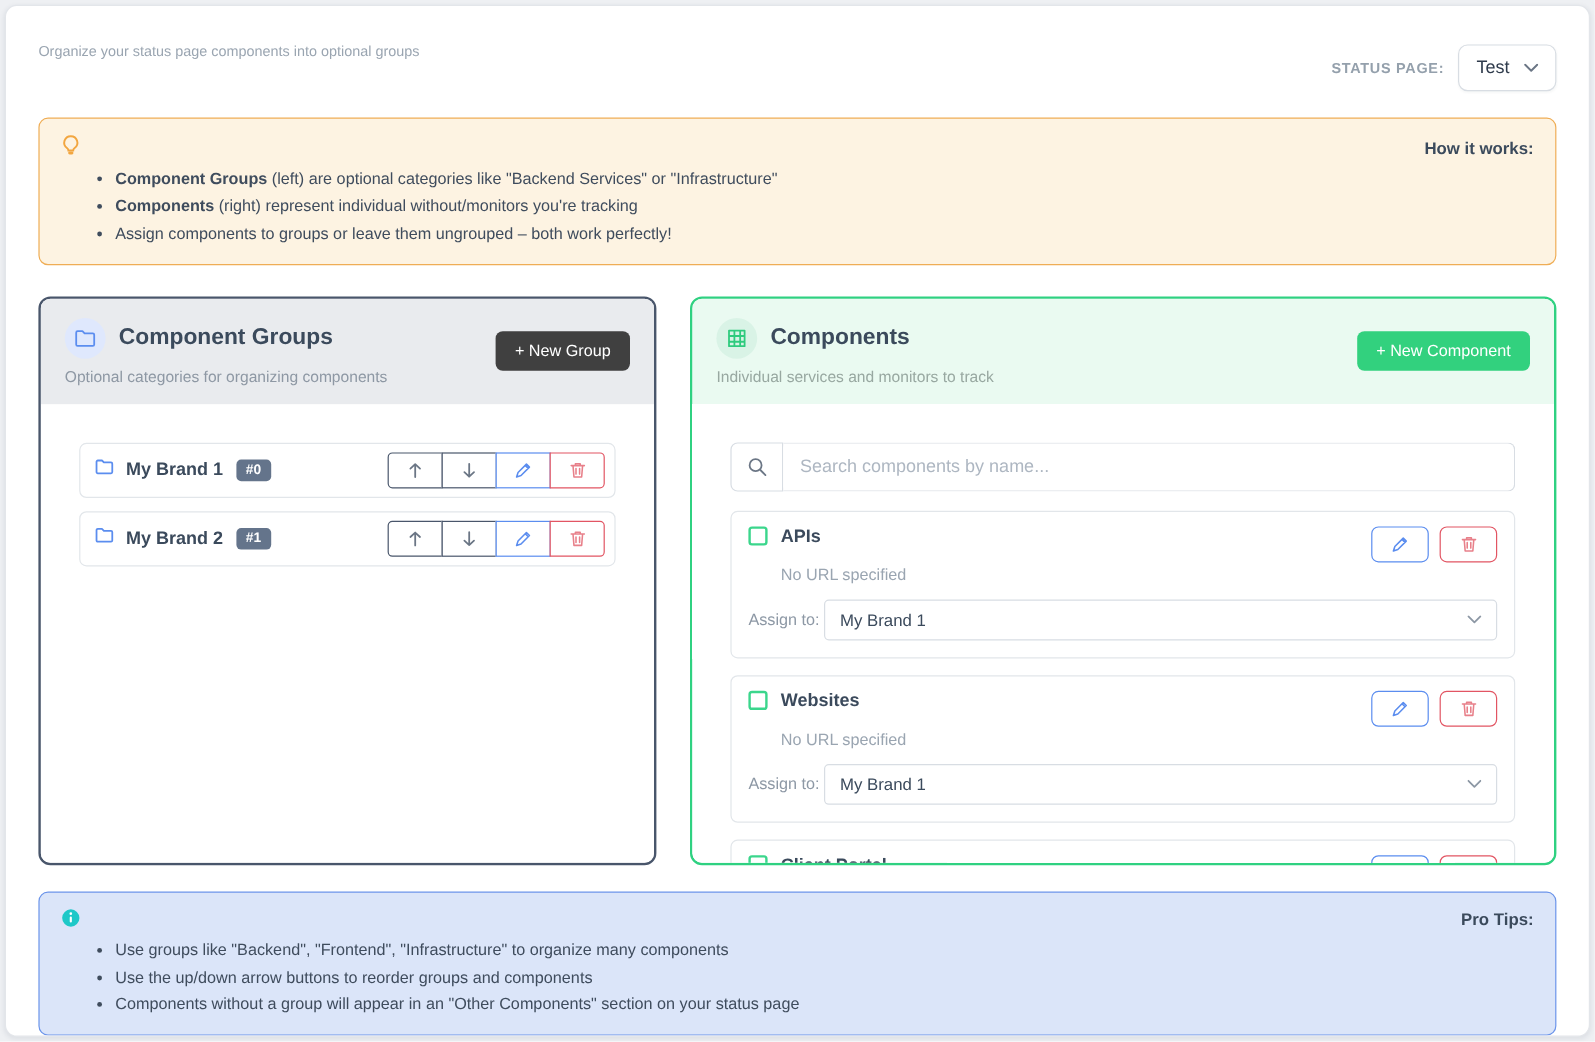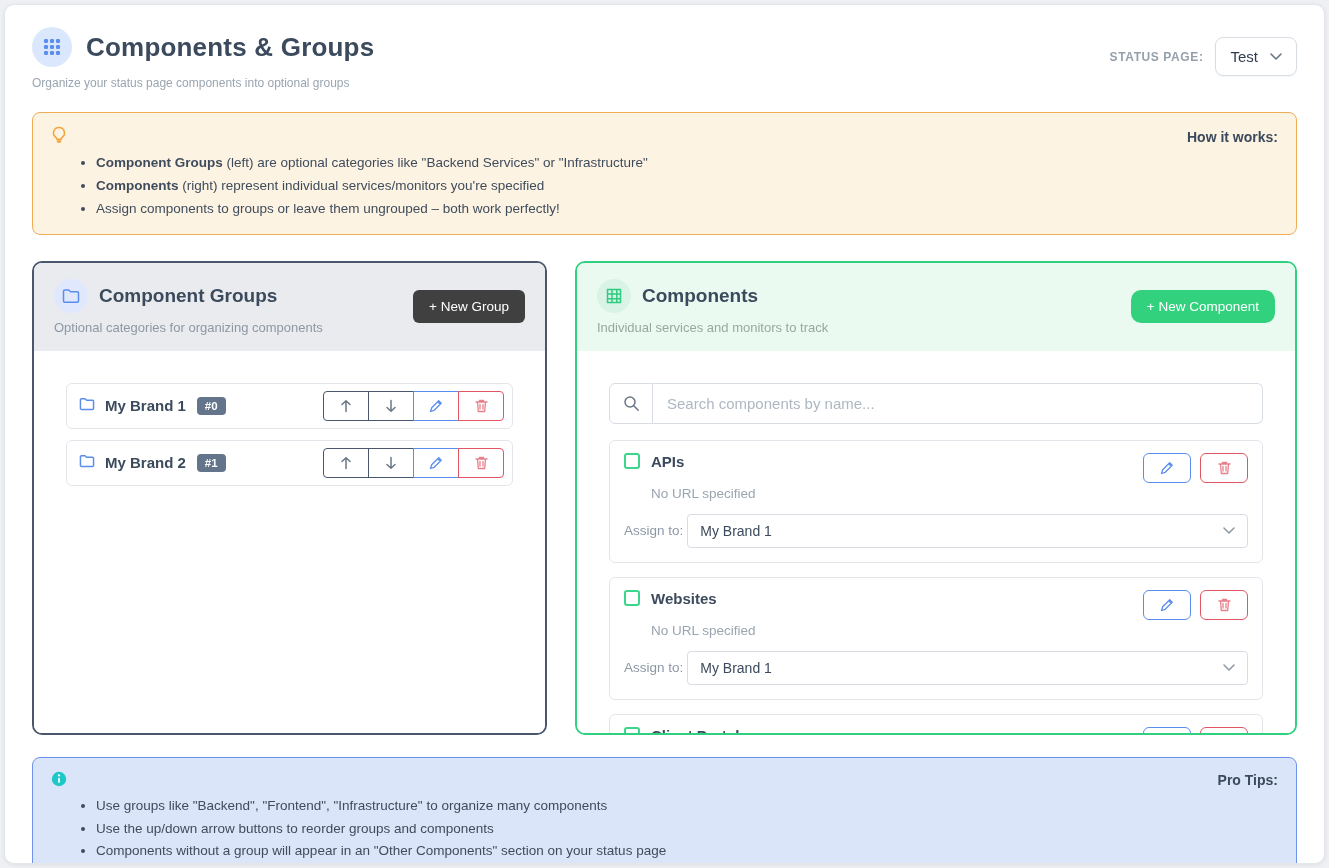--- a/index.html
+++ b/index.html
@@ -57,21 +57,21 @@
   .panel-title-row { display: flex; align-items: center; gap: 11px; }
   .icon-badge { width: 34px; height: 34px; border-radius: 50%; display: flex; align-items: center; justify-content: center; flex: 0 0 34px; }
   .icon-badge.blue { background: #dfe8fd; }
   .icon-badge.green { background: #d9f3e6; }
   .panel-header h2 { font-size: 19px; font-weight: 600; color: #3b4a5c; }
   .panel-subtitle { margin-top: 7px; font-size: 13px; }
   .panel.groups .panel-subtitle { color: #8e98a4; }
   .panel.components .panel-subtitle { color: #98a8a1; }
   .btn { border: none; border-radius: 6px; color: #fff; font-size: 13.5px; padding: 9px 16px; cursor: pointer; font-family: inherit; white-space: nowrap; }
   .btn.slate { background: #404040; }
-  .btn.green { background: #32d17e; border-radius: 10px; }
+  .btn.green { background: #32d17e; }
   .panel-body { background: #fff; flex: 1; padding: 32px; overflow: auto; }
   
   .group-row {
     border: 1px solid #e2e6ea; border-radius: 6px; padding: 7px 8px 7px 12px;
     display: flex; align-items: center; justify-content: space-between; margin-bottom: 11px;
   }
   .group-left { display: flex; align-items: center; }
   .group-name { font-weight: 700; font-size: 15px; color: #3b4a5c; margin: 0 11px 0 10px; }
   .order-badge { background: #64748b; color: #fff; font-size: 11.5px; font-weight: 600; padding: 3px 8px; border-radius: 4px; }
   .btn-group { display: flex; }
@@ -112,38 +112,20 @@
     font-size: 14px; color: #3b4a5c; cursor: pointer; background: #fff;
   }
 </style>
 </head>
 <body>
 
 <div class="card">
 
   <div class="header-row">
     <div>
-      <div class="title-row">
-        <span class="app-icon">
-          <svg width="20" height="20" viewBox="0 0 20 20">
-            <g fill="#5b8def">
-              <rect x="2" y="2" width="4" height="4" rx="1.2"></rect>
-                <rect x="8" y="2" width="4" height="4" rx="1.2"></rect>
-                <rect x="14" y="2" width="4" height="4" rx="1.2"></rect>
-              <rect x="2" y="8" width="4" height="4" rx="1.2"></rect>
-                <rect x="8" y="8" width="4" height="4" rx="1.2"></rect>
-                <rect x="14" y="8" width="4" height="4" rx="1.2"></rect>
-              <rect x="2" y="14" width="4" height="4" rx="1.2"></rect>
-                <rect x="8" y="14" width="4" height="4" rx="1.2"></rect>
-                <rect x="14" y="14" width="4" height="4" rx="1.2"></rect>
-            </g>
-          </svg>
-        </span>
-        <h1>Components &amp; Groups</h1>
-      </div>
       <p class="page-subtitle">Organize your status page components into optional groups</p>
     </div>
     <div class="header-right">
       <span class="status-label">STATUS PAGE:</span>
       <div class="status-select">
         <span>Test</span>
         <svg width="12" height="8" viewBox="0 0 12 8">
             <path d="M1 1l5 5 5-5" fill="none" stroke="#6b7685" stroke-width="1.6" stroke-linecap="round" stroke-linejoin="round"></path>
           </svg>
       </div>
@@ -155,21 +137,21 @@
       <span>
         <svg width="16" height="18" viewBox="0 0 16 18">
           <path d="M8 1.5a5.4 5.4 0 0 0-3.2 9.8c.7.5 1.2 1.3 1.2 2.1h4c0-.8.5-1.6 1.2-2.1A5.4 5.4 0 0 0 8 1.5z" fill="none" stroke="#f2a640" stroke-width="1.6"></path>
           <rect x="5.8" y="14.2" width="4.4" height="2.6" rx="1.2" fill="#f2a640"></rect>
         </svg>
       </span>
       <span>How it works:</span>
     </div>
     <ul>
       <li><b>Component Groups</b><span> (left) are optional categories like "Backend Services" or "Infrastructure"</span></li>
-      <li><b>Components</b><span> (right) represent individual services/monitors you're specified</span></li>
+      <li><b>Components</b><span> (right) represent individual without/monitors you're tracking</span></li>
       <li><b></b><span>Assign components to groups or leave them ungrouped – both work perfectly!</span></li>
     </ul>
   </div>
 
   <div class="panels">
 
     <section class="panel groups">
       <div class="panel-header">
         <div>
           <div class="panel-title-row">

